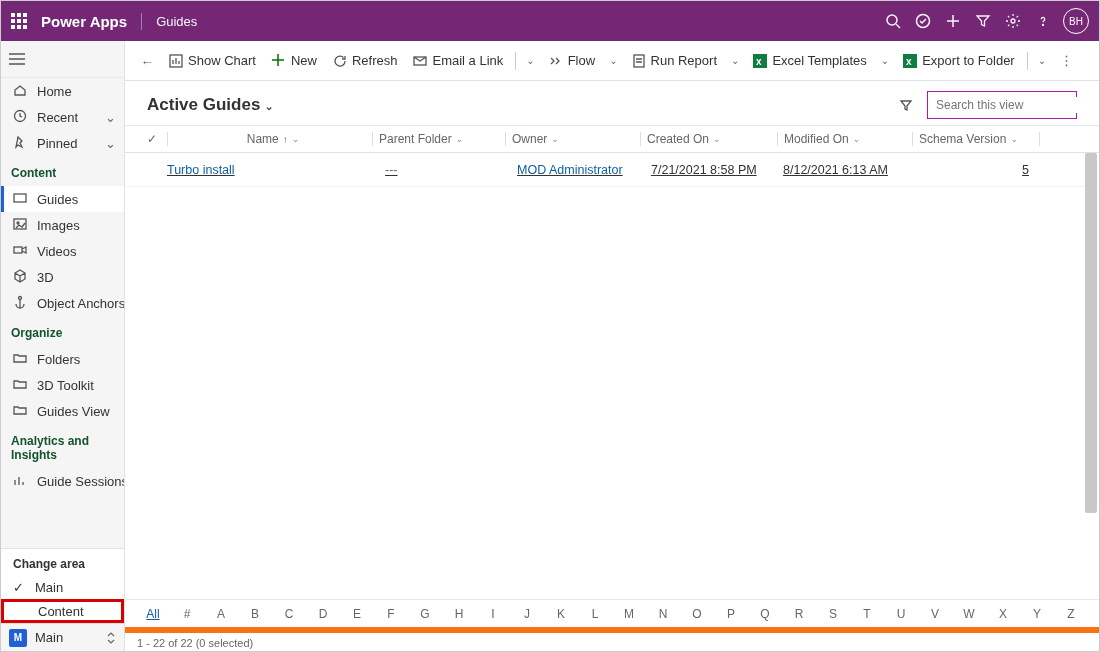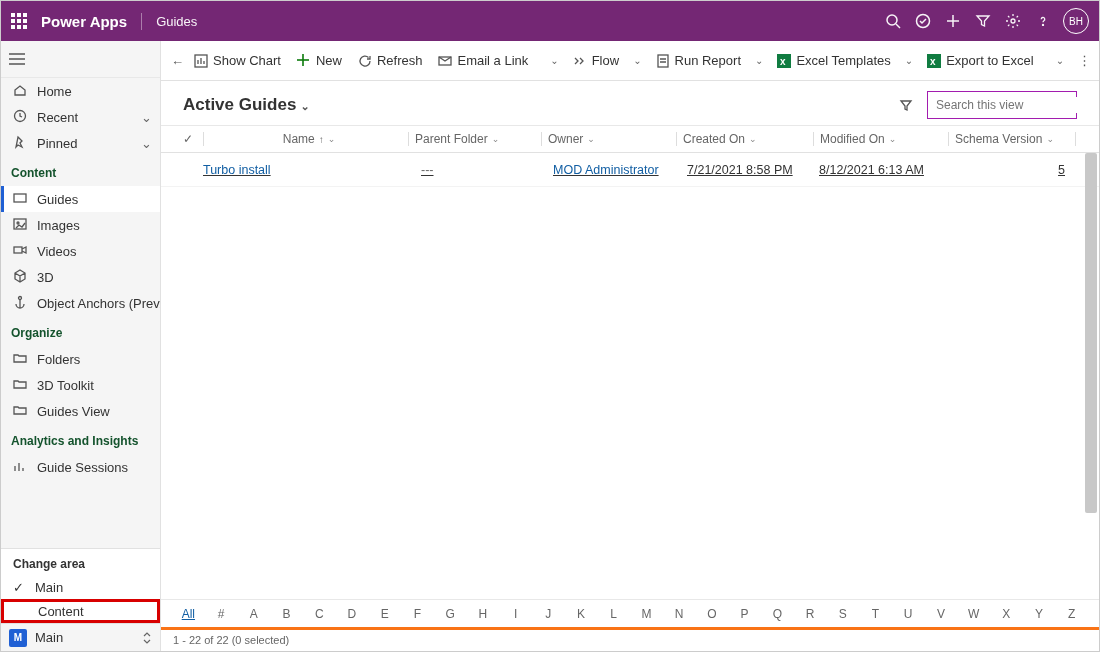--- a/index.html
+++ b/index.html
@@ -7,21 +7,21 @@
   .header { background:#742774; color:#fff; height:40px; display:flex; align-items:center; padding:0 10px; }
   .waffle { width:16px; height:16px; display:grid; grid-template-columns:repeat(3,4px); grid-template-rows:repeat(3,4px); gap:2px; margin-right:14px;}
   .waffle span{ background:#fff; }
   .brand { font-weight:600; font-size:15px; padding-right:14px; border-right:1px solid rgba(255,255,255,.4); }
   .env { padding-left:14px; font-size:13px; opacity:.95;}
   .header-spacer{flex:1;}
   .header-icons{display:flex; gap:10px; align-items:center;}
   .header-icons .hicon{width:20px;height:20px;display:flex;align-items:center;justify-content:center;opacity:.95;cursor:pointer;}
   .avatar{width:26px;height:26px;border:1px solid #fff;border-radius:50%;display:flex;align-items:center;justify-content:center;font-size:10px;}
   .app { display:flex; height:calc(100% - 40px); }
-  .sidebar { width:160px; background:#f5f5f5; border-right:1px solid #e1e1e1; display:flex; flex-direction:column; position:relative;}
+  .sidebar { width:124px; background:#f5f5f5; border-right:1px solid #e1e1e1; display:flex; flex-direction:column; position:relative;}
   .sb-top{padding:6px 0; border-bottom:1px solid #e8e8e8; display:flex;}
   .hamburger{width:32px;height:24px;display:flex;align-items:center;justify-content:center;cursor:pointer;}
   .sb-section-title{font-size:12px;font-weight:600;color:#14532d;padding:10px 10px 6px 10px;}
   .sb-item{display:flex;align-items:center;height:26px;padding:0 8px 0 12px;font-size:13px;color:#333;cursor:pointer;white-space:nowrap;overflow:hidden;text-overflow:ellipsis;}
   .sb-item .ic{width:16px;height:16px;margin-right:8px;color:#555;flex-shrink:0;}
   .sb-item.active{background:#fff;border-left:3px solid #2060d4;padding-left:9px;}
   .sb-item .chev{margin-left:auto;color:#666;}
   .sb-flex{flex:1;overflow:auto;}
   .change-area{border-top:1px solid #e1e1e1;background:#fff;}
   .ca-title{font-size:12px;font-weight:600;padding:8px 12px 4px;}
@@ -60,21 +60,21 @@
   .row .c-owner{width:134px;}
   .row .c-created{width:132px;}
   .row .c-mod{width:186px;}
   .row .c-schema{width:60px;text-align:right;}
   .grid-body{flex:1;position:relative;}
   .right-scrollbar{position:absolute;right:2px;top:0;width:12px;height:100%;}
   .right-scrollbar .thumb{background:#c8c8c8;width:12px;height:360px;border-radius:2px;}
   .alpha{height:28px;border-top:1px solid #e8e8e8;display:flex;align-items:center;padding:0 12px;font-size:12px;color:#666;gap:2px;}
   .alpha span{width:32px;text-align:center;cursor:pointer;}
   .alpha .all{color:#115ea3;text-decoration:underline;}
-  .status{height:24px;border-top:3px solid #f97316;font-size:11px;color:#666;padding:4px 12px;}
+  .status{height:24px;border-top:6px solid #f97316;font-size:11px;color:#666;padding:4px 12px;}
   svg{display:block;}
 </style>
 </head>
 <body>
 
 <div class="header">
   <div class="waffle">
       <span></span>
       <span></span>
       <span></span>
@@ -342,21 +342,21 @@
           <span>Excel Templates</span>
         </div>
       <span class="chev-s">⌄</span>
       <div class="cmd">
           <span class="ic">
             <svg width="14" height="14">
               <rect width="14" height="14" fill="#107c41"></rect>
               <text x="3" y="11" fill="#fff" font-size="10" font-weight="700">x</text>
             </svg>
           </span>
-          <span>Export to Excel</span>
+          <span>Export to Folder</span>
         </div>
       <div class="vsep"></div>
         <span class="chev-s">⌄</span>
       <div class="more">⋮</div>
     </div>
 
     <div class="subhead">
       <div class="viewname"><span>Active Guides</span><span class="chev">⌄</span></div>
       <div class="subhead-spacer"></div>
       <div class="filter-ic">

